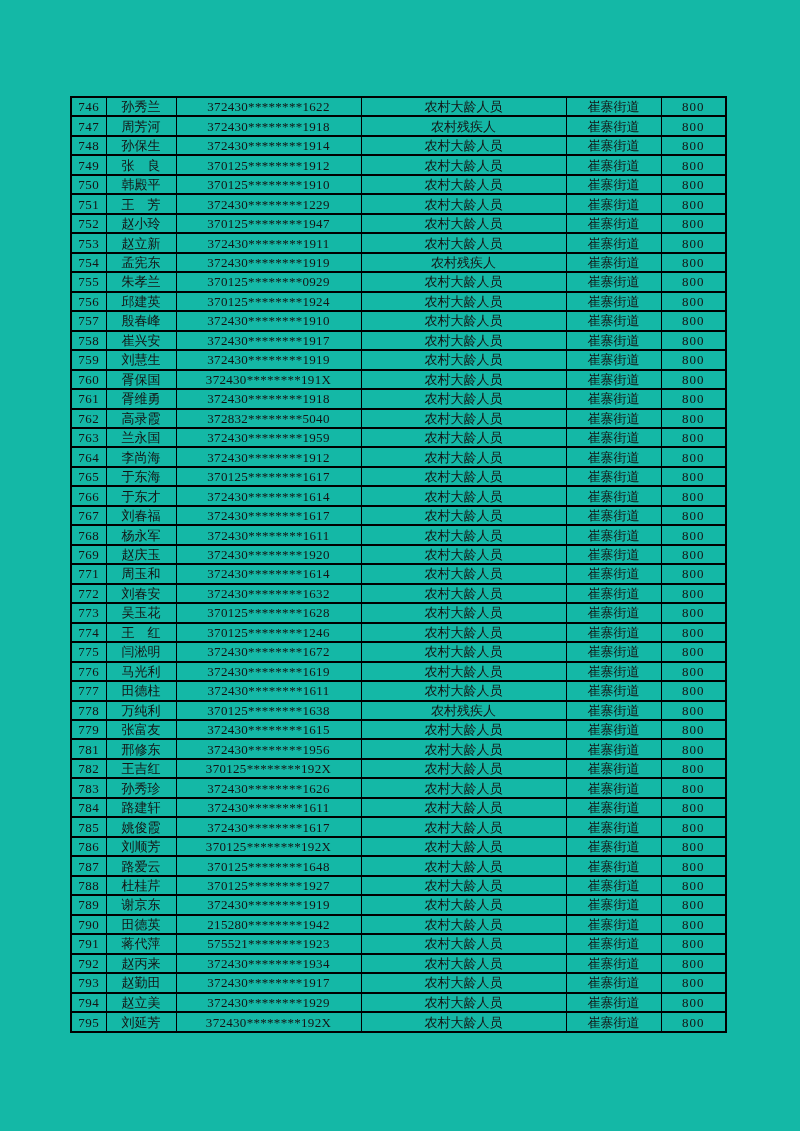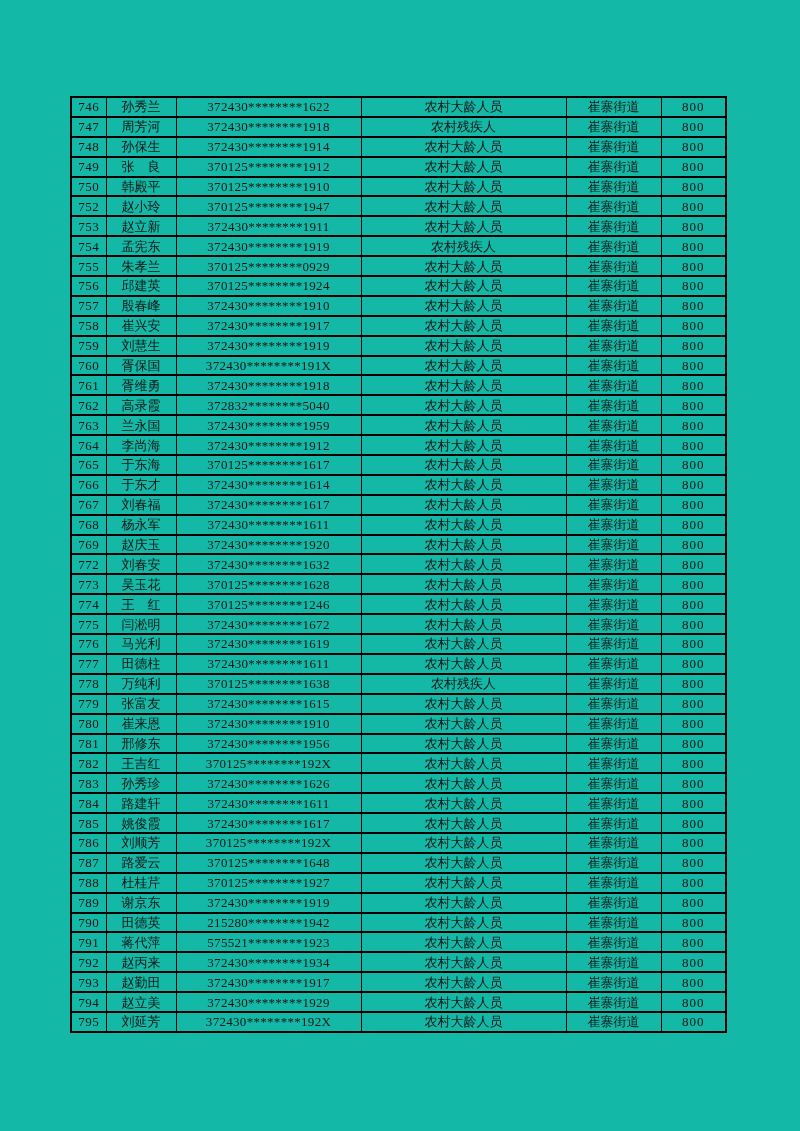--- a/index.html
+++ b/index.html
@@ -92,20 +92,28 @@
         </tr>
         <tr>
           <td class="col-seq">750</td>
           <td class="col-name">韩殿平</td>
           <td class="col-id">370125********1910</td>
           <td class="col-category">农村大龄人员</td>
           <td class="col-street">崔寨街道</td>
           <td class="col-amount">800</td>
         </tr>
         <tr>
+          <td class="col-seq">751</td>
+          <td class="col-name">王　芳</td>
+          <td class="col-id">372430********1229</td>
+          <td class="col-category">农村大龄人员</td>
+          <td class="col-street">崔寨街道</td>
+          <td class="col-amount">800</td>
+        </tr>
+        <tr>
           <td class="col-seq">752</td>
           <td class="col-name">赵小玲</td>
           <td class="col-id">370125********1947</td>
           <td class="col-category">农村大龄人员</td>
           <td class="col-street">崔寨街道</td>
           <td class="col-amount">800</td>
         </tr>
         <tr>
           <td class="col-seq">753</td>
           <td class="col-name">赵立新</td>
@@ -236,20 +244,28 @@
         </tr>
         <tr>
           <td class="col-seq">769</td>
           <td class="col-name">赵庆玉</td>
           <td class="col-id">372430********1920</td>
           <td class="col-category">农村大龄人员</td>
           <td class="col-street">崔寨街道</td>
           <td class="col-amount">800</td>
         </tr>
         <tr>
+          <td class="col-seq">771</td>
+          <td class="col-name">周玉和</td>
+          <td class="col-id">372430********1614</td>
+          <td class="col-category">农村大龄人员</td>
+          <td class="col-street">崔寨街道</td>
+          <td class="col-amount">800</td>
+        </tr>
+        <tr>
           <td class="col-seq">772</td>
           <td class="col-name">刘春安</td>
           <td class="col-id">372430********1632</td>
           <td class="col-category">农村大龄人员</td>
           <td class="col-street">崔寨街道</td>
           <td class="col-amount">800</td>
         </tr>
         <tr>
           <td class="col-seq">773</td>
           <td class="col-name">吴玉花</td>
@@ -295,28 +311,20 @@
           <td class="col-name">万纯利</td>
           <td class="col-id">370125********1638</td>
           <td class="col-category">农村残疾人</td>
           <td class="col-street">崔寨街道</td>
           <td class="col-amount">800</td>
         </tr>
         <tr>
           <td class="col-seq">779</td>
           <td class="col-name">张富友</td>
           <td class="col-id">372430********1615</td>
-          <td class="col-category">农村大龄人员</td>
-          <td class="col-street">崔寨街道</td>
-          <td class="col-amount">800</td>
-        </tr>
-        <tr>
-          <td class="col-seq">780</td>
-          <td class="col-name">崔来恩</td>
-          <td class="col-id">372430********1910</td>
           <td class="col-category">农村大龄人员</td>
           <td class="col-street">崔寨街道</td>
           <td class="col-amount">800</td>
         </tr>
         <tr>
           <td class="col-seq">781</td>
           <td class="col-name">邢修东</td>
           <td class="col-id">372430********1956</td>
           <td class="col-category">农村大龄人员</td>
           <td class="col-street">崔寨街道</td>

